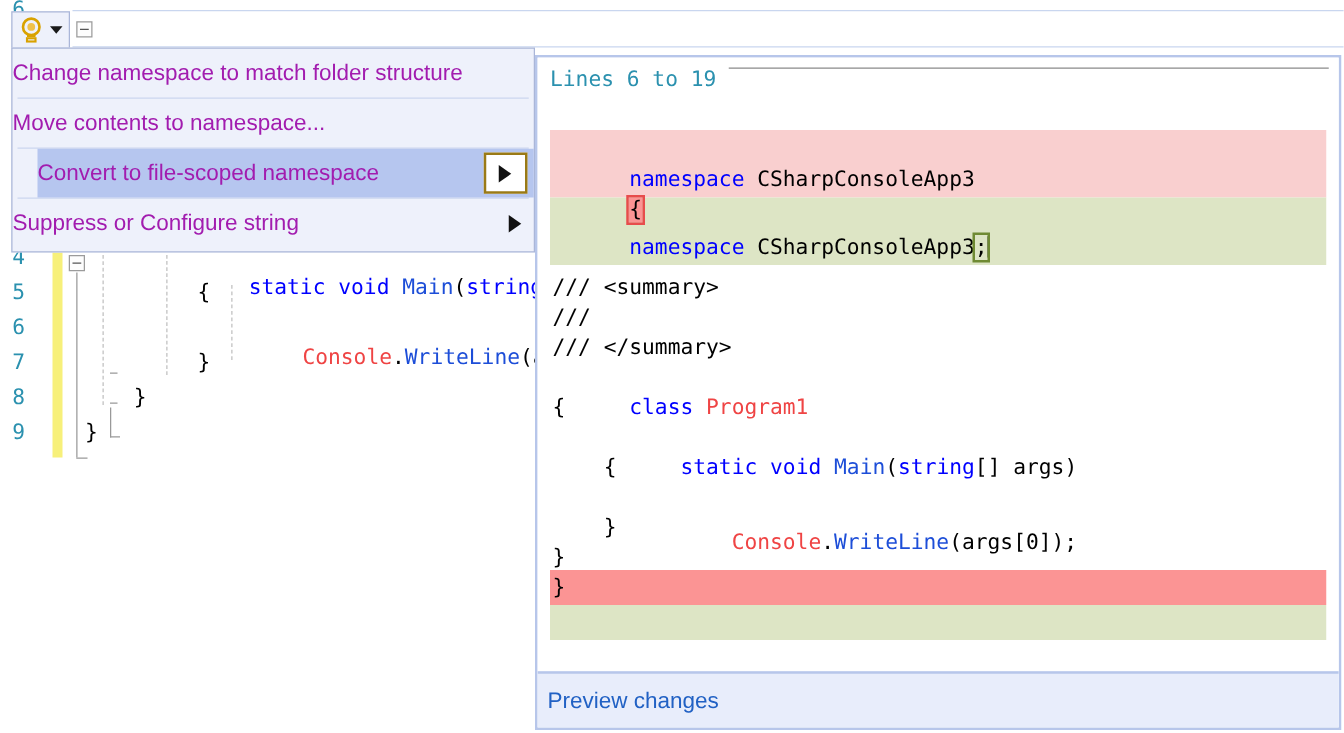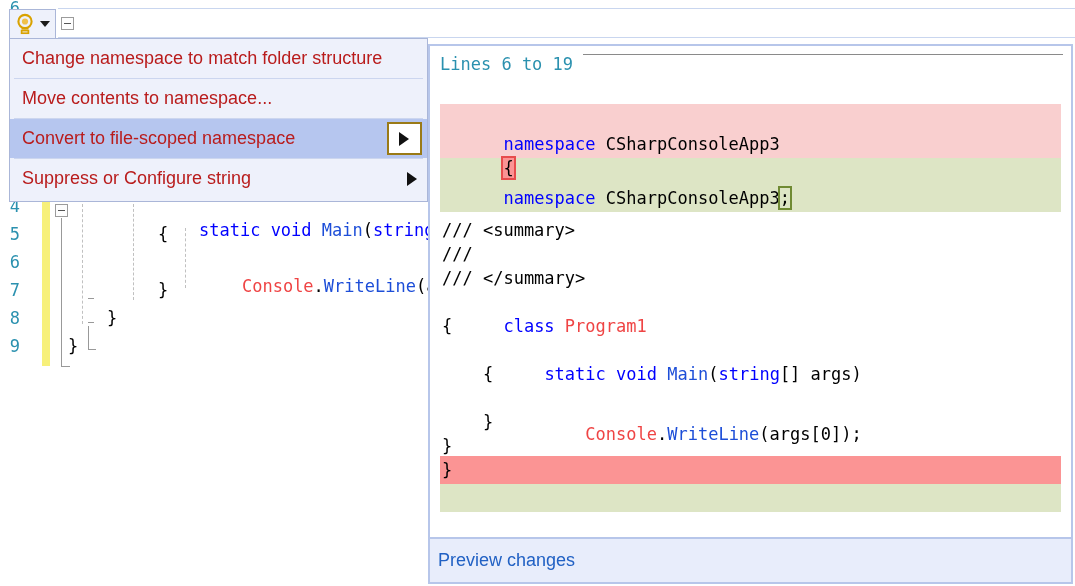--- a/index.html
+++ b/index.html
@@ -61,23 +61,23 @@
   }
 
   
   #menu{
     position:absolute;left:9px;top:38px;width:419px;height:164px;
     background:#eef1fb;border:1px solid #aab6d8;box-sizing:border-box;
     z-index:50;
   }
   .mi{
     position:relative;height:39px;display:flex;align-items:center;
-    font-size:18px;color:#b91c1c;padding-left:12px;box-sizing:border-box;
-  }
-  .mi.sel{background:#b6c6ef;}
+    font-size:18px;color:#a21caf;box-sizing:border-box;
+  }
+  .mi.sel{background:#b6c6ef;margin-left:20px;}
   .misep{height:1px;background:#ccd6ef;margin:0 4px;}
   .miarrow{
     position:absolute;right:10px;top:50%;transform:translateY(-50%);
     width:0;height:0;border-top:7px solid transparent;border-bottom:7px solid transparent;
     border-left:10px solid #111;
   }
   .arrowbox{
     position:absolute;right:5px;top:3px;width:35px;height:33px;
     background:#ffffff;border:2px solid #9a7a16;box-sizing:border-box;
   }

